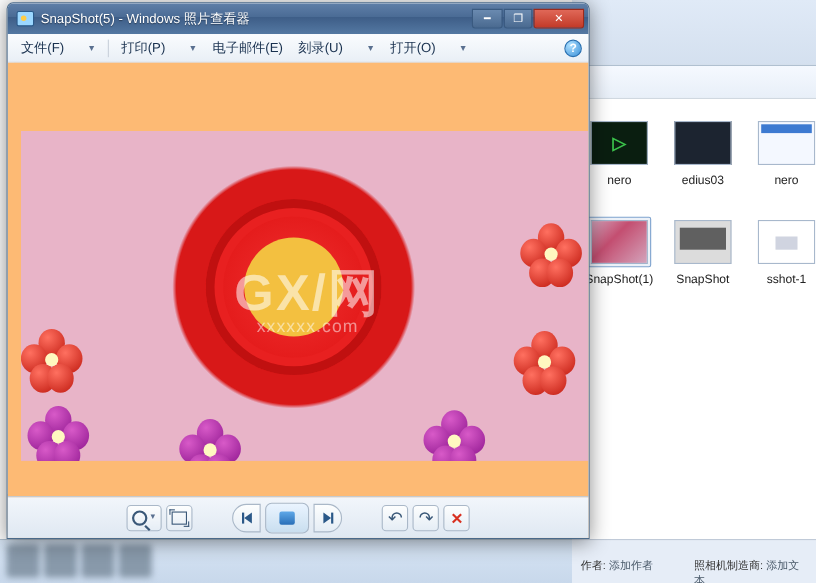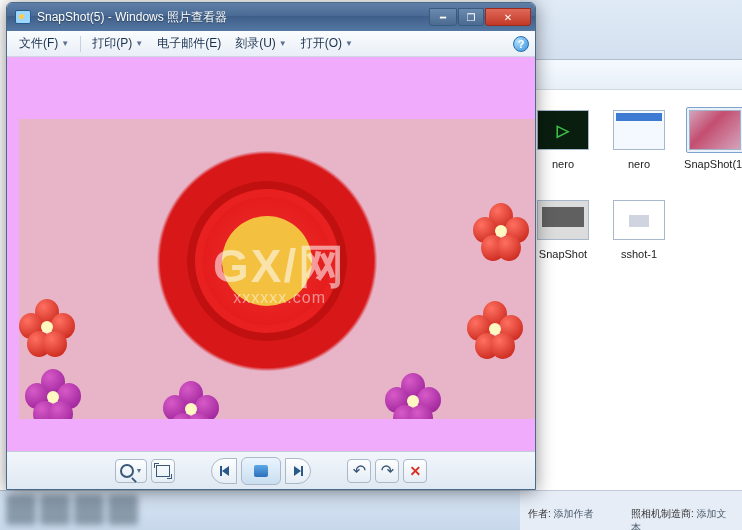--- a/index.html
+++ b/index.html
@@ -83,34 +83,34 @@
 }
 .win-btn.close { background: linear-gradient(#e06858, #c23a28); border-color:#9a2a1c; width:46px; }
 .win-btn.max { width:26px; }
 .win-btn.min { width:28px; }
 
 .menubar {
   height: 26px; background: linear-gradient(#fafcfe, #e9eff6);
   border-bottom: 1px solid #cfd8e2;
   display: flex; align-items: center; padding: 0 6px; gap: 2px;
 }
-.menu-item { font-size: 12px; color: #19314f; padding: 3px 6px; cursor: pointer; display:flex; align-items:center; gap:3px; }
+.menu-item { font-size: 12px; color: #19314f; padding: 3px 6px; cursor: pointer; display:flex; align-items:center; gap:21px; }
 .menu-item .dd { font-size:8px; color:#5a7090; }
 .sep { width:1px; height:16px; background:#c8d0da; margin:0 3px; }
 .help-icon {
   margin-left: auto; width: 16px; height: 16px; border-radius: 50%;
   background: radial-gradient(circle at 30% 30%, #aee0ff, #3a90d8);
   color: #fff; font-size: 11px; font-weight: bold;
   display: flex; align-items: center; justify-content: center; cursor: pointer;
   border:1px solid #2a70b0;
 }
 
 .canvas {
   position: absolute; left: 0; right: 0; top: 54px; bottom: 0;
-  background: #f0abfc;
+  background: #fdba74;
 }
 .photo-wrap {
   position: absolute; left: 12px; right: 0; top: 62px; height: 300px; overflow:hidden;
 }
 .photo {
   width: 100%; height: 100%;
   background: #e8b4c8;
   position: relative;
 }
 
@@ -199,20 +199,24 @@
 <div class="explorer">
   <div class="explorer-toolbar"></div>
   <div class="explorer-toolbar2"></div>
   <div class="thumbnails">
     <div class="thumb-grid" id="thumb-grid">
         <div class="thumb">
           <div class="thumb-img t-edius">▷</div>
           <div class="thumb-label">nero</div>
         </div>
         <div class="thumb">
+          <div class="thumb-img t-edius03"></div>
+          <div class="thumb-label">edius03</div>
+        </div>
+        <div class="thumb">
           <div class="thumb-img t-nero"></div>
           <div class="thumb-label">nero</div>
         </div>
         <div class="thumb selected">
           <div class="thumb-img t-ss1"></div>
           <div class="thumb-label">SnapShot(1)</div>
         </div>
         <div class="thumb">
           <div class="thumb-img t-ss"></div>
           <div class="thumb-label">SnapShot</div>

